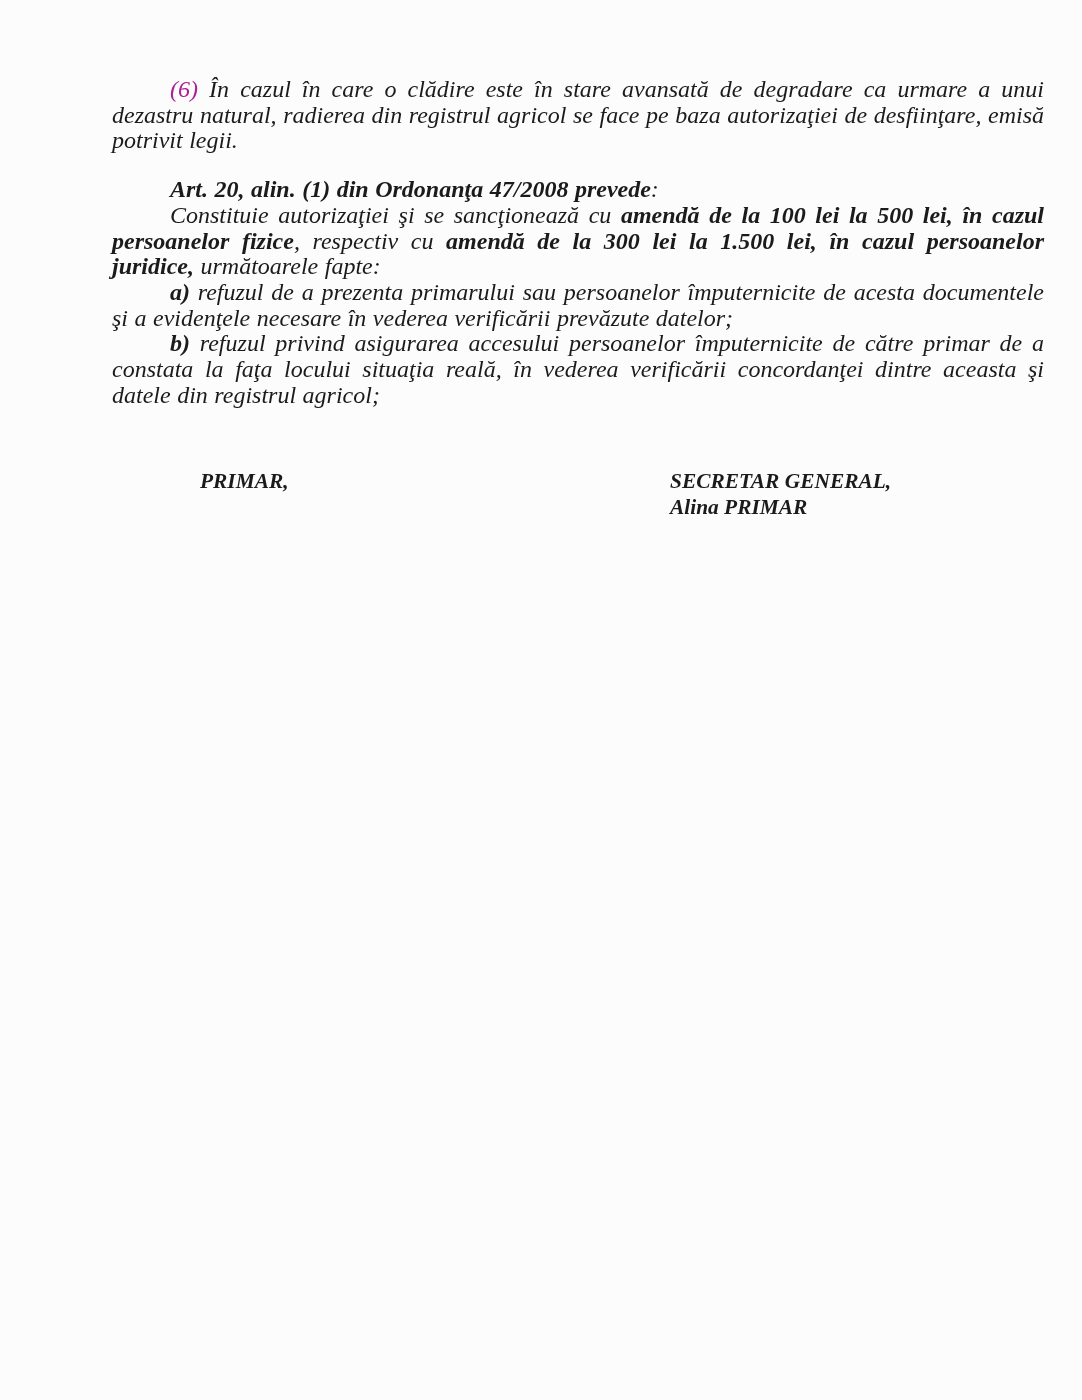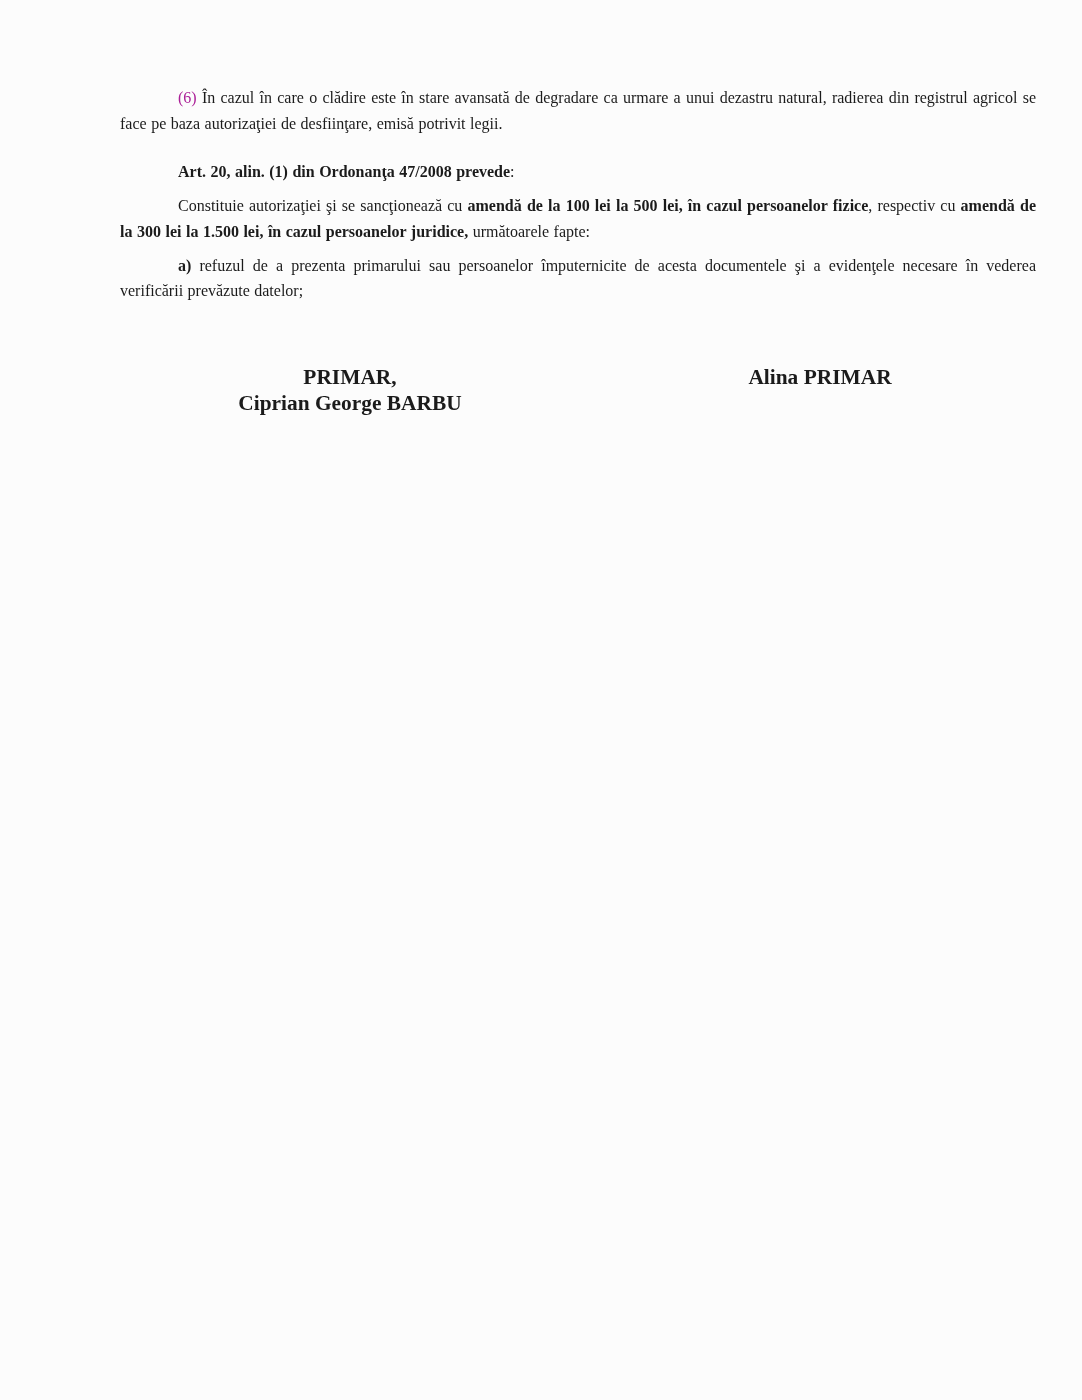--- a/index.html
+++ b/index.html
@@ -16,66 +16,68 @@
     color: #1b1b1b;
     overflow: hidden;
   }
   .textblock {
     position: absolute;
     left: 112px;
     top: 77px;
     width: 932px;
   }
   .para {
-    margin: 8px;
+    margin: 0;
     text-align: justify;
     text-indent: 58px;
-    font-size: 16px;
+    font-size: 24px;
     line-height: 25.7px;
     word-spacing: 0.5px;
+    font-style: italic;
   }
   .para.heading-gap {
     margin-top: 23px;
   }
   .signatures {
     display: flex;
     margin-top: 61px;
     font-weight: bold;
     font-size: 21.4px;
     line-height: 25.7px;
   }
   .sig {
     width: 300px;
-    text-align: center;
+    font-style: italic;
   }
   .sig-left  { margin-left: 88px; }
   .sig-right { margin-left: 170px; }
   .sig div { white-space: nowrap; }
 </style>
 </head>
 <body>
 
 <div class="page">
   <div class="textblock">
 
     <p class="para"><span style="color: rgb(171, 31, 151);">(6) </span><span>În cazul în care o clădire este în stare avansată de degradare ca urmare a unui dezastru natural, radierea din registrul agricol se face pe baza autorizaţiei de desfiinţare, emisă potrivit legii.</span></p>
 
     <p class="para heading-gap"><span style="font-weight: bold;">Art. 20, alin. (1) din Ordonanţa 47/2008 prevede</span><span>:</span></p>
 
     <p class="para"><span>Constituie autorizaţiei şi se sancţionează cu </span><span style="font-weight: bold;">amendă de la 100 lei la 500 lei, în cazul persoanelor fizice</span><span>, respectiv cu </span><span style="font-weight: bold;">amendă de la 300 lei la 1.500 lei, în cazul persoanelor juridice,</span><span> următoarele fapte:</span></p>
 
     <p class="para"><span style="font-weight: bold;">a)</span><span> refuzul de a prezenta primarului sau persoanelor împuternicite de acesta documentele şi a evidenţele necesare în vederea verificării prevăzute datelor;</span></p>
 
+    <p class="para"><span style="font-weight: bold;">b)</span><span> refuzul privind asigurarea accesului persoanelor împuternicite de către primar de a constata la faţa locului situaţia reală, în vederea verificării concordanţei dintre aceasta şi datele din registrul agricol;</span></p>
 
 
 
     <div class="signatures">
       <div class="sig sig-left">
         <div>PRIMAR,</div>
-        <div>Ciprian George BARBU</div>
       </div>
       <div class="sig sig-right">
+        <div>SECRETAR GENERAL,</div>
         <div>Alina PRIMAR</div>
       </div>
     </div>
 
   </div>
 </div>
 
 </body></html>

